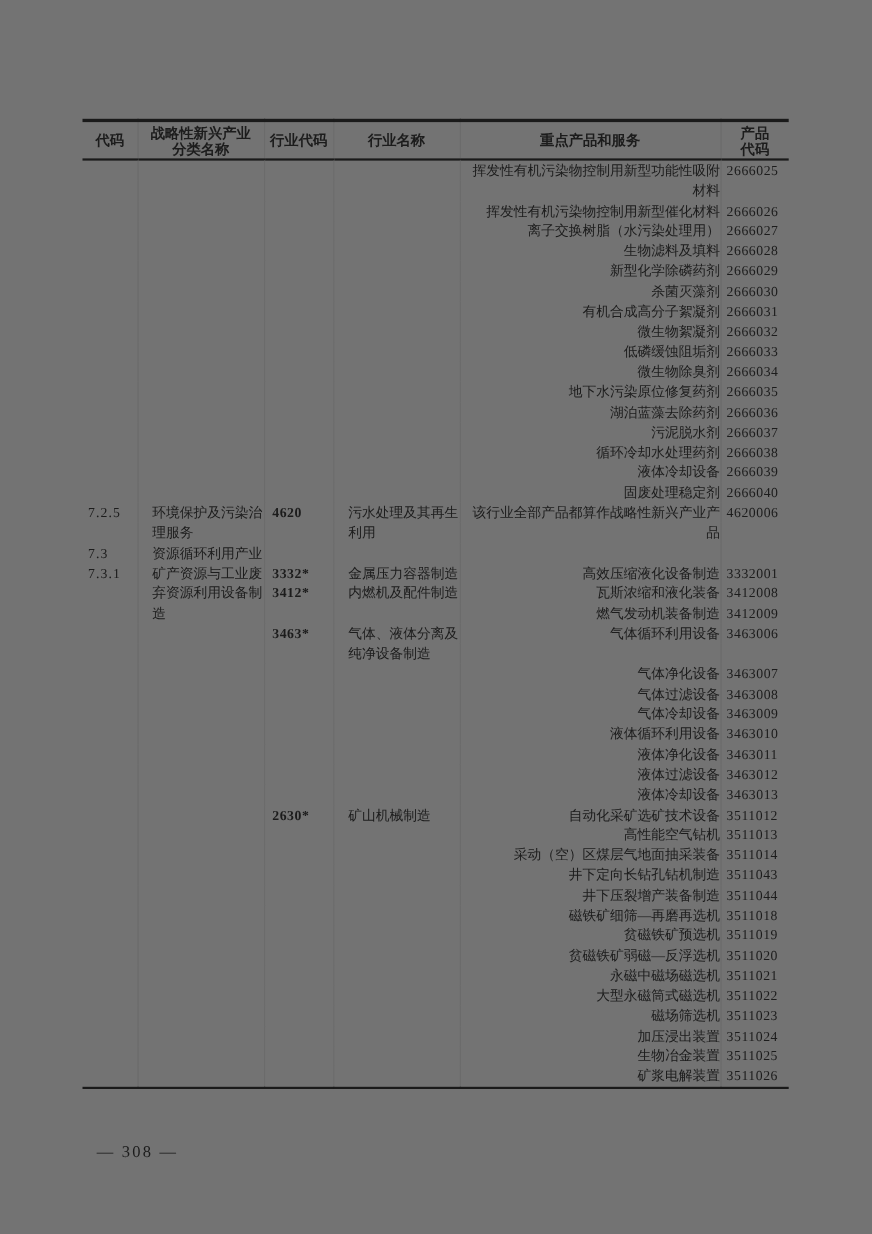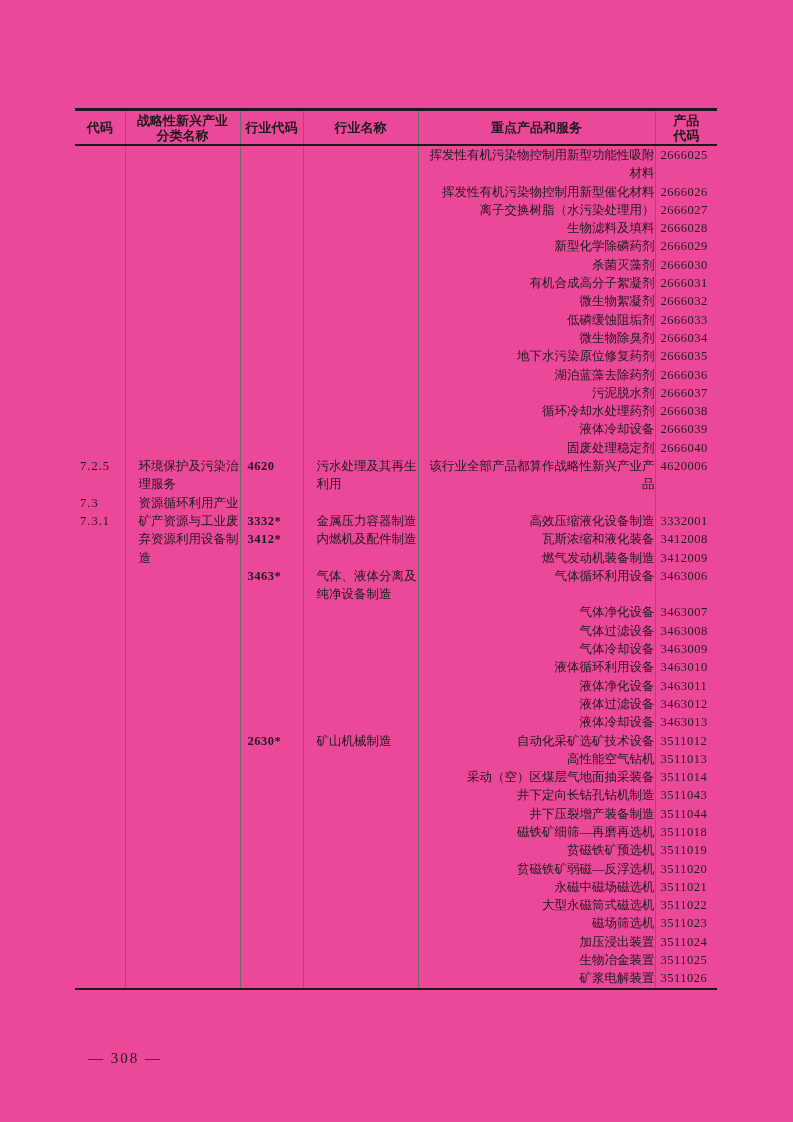--- a/index.html
+++ b/index.html
@@ -6,21 +6,21 @@
     margin: 0;
     padding: 0;
     background: #ffffff;
     font-family: "Liberation Serif", "DejaVu Serif", serif;
     color: #1c1c1c;
   }
   .page {
     position: relative;
     width: 793px;
     height: 1122px;
-    background: #ec4899;
+    background: #737373;
     overflow: hidden;
   }
   table.doc-table {
     position: absolute;
     left: 75px;
     top: 108px;
     width: 642px;
     border-collapse: collapse;
     table-layout: fixed;
     border-top: 3px solid #1a1a1a;
@@ -69,21 +69,20 @@
   .doc-table td.c4 { padding-left: 11px; text-align: right; }
   .doc-table td.c5 { padding-left: 5px; letter-spacing: 0.5px; }
 
   .page-number {
     position: absolute;
     left: 88px;
     top: 1040px;
     font-size: 15px;
     letter-spacing: 2px;
     color: #1c1c1c;
-    margin-top: 10px;
   }
 </style>
 </head>
 <body>
 
 <div class="page">
 
   <table class="doc-table">
     <colgroup>
       <col class="w0">

